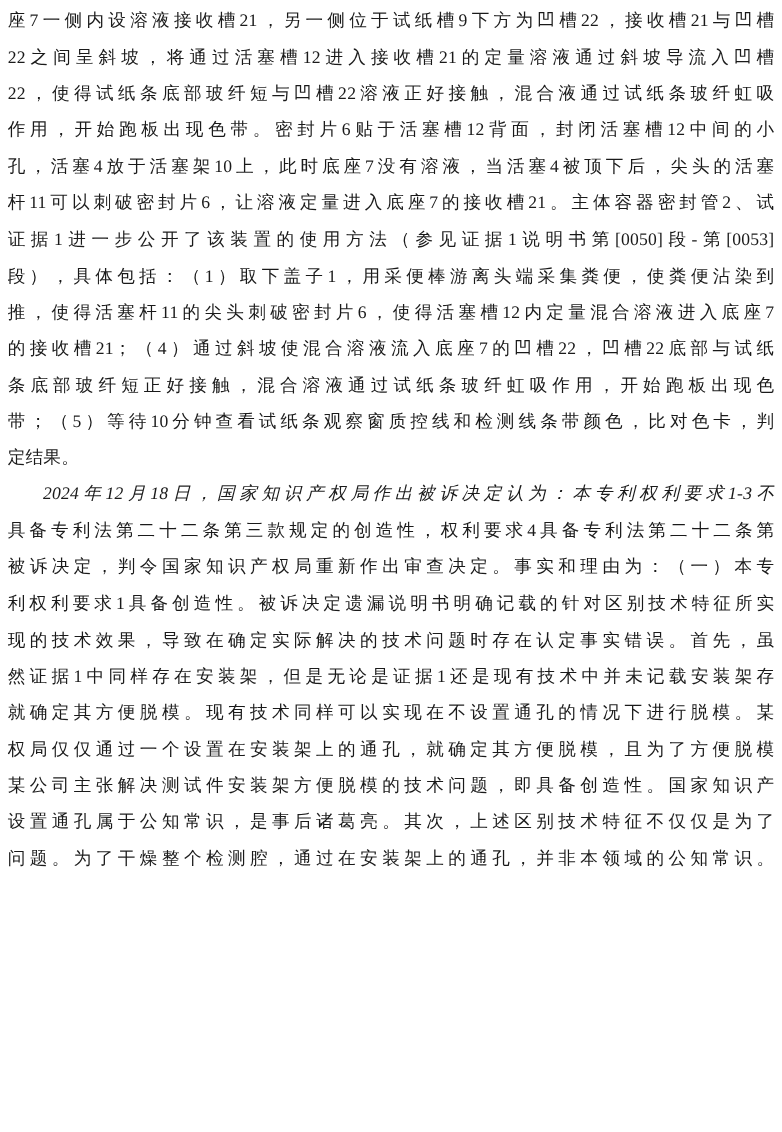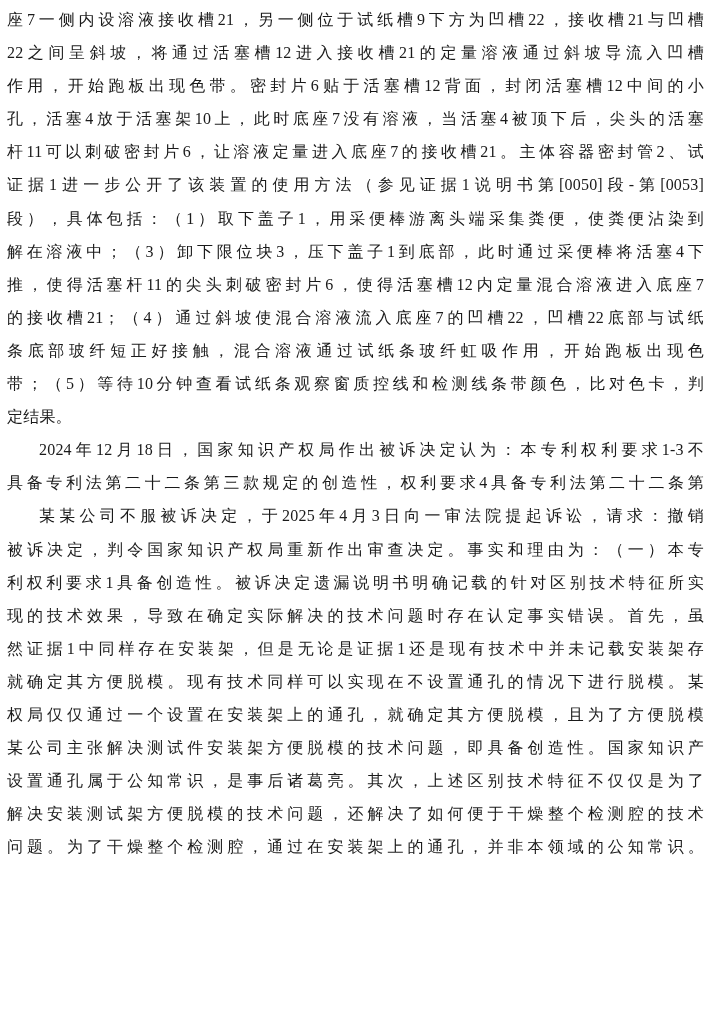--- a/index.html
+++ b/index.html
@@ -31,53 +31,52 @@
     text-align: justify;
     white-space: normal;
     overflow: hidden;
     height: 33.1px;
   }
   .line.fill {
     text-align-last: justify;
   }
   .line.indent {
     text-indent: 2em;
+    font-style: italic;
   }
 </style>
 </head>
 <body style="background: rgb(255, 255, 255);">
 
 <div class="page" style="color: rgb(26, 26, 26);">
   <div>
       <div class="paragraph">
         <div class="line fill">座7一侧内设溶液接收槽21，另一侧位于试纸槽9下方为凹槽22，接收槽21与凹槽</div>
         <div class="line fill">22之间呈斜坡，将通过活塞槽12进入接收槽21的定量溶液通过斜坡导流入凹槽</div>
+        <div class="line fill">22，使得试纸条底部玻纤短与凹槽22溶液正好接触，混合液通过试纸条玻纤虹吸</div>
         <div class="line fill">作用，开始跑板出现色带。密封片6贴于活塞槽12背面，封闭活塞槽12中间的小</div>
         <div class="line fill">孔，活塞4放于活塞架10上，此时底座7没有溶液，当活塞4被顶下后，尖头的活塞</div>
         <div class="line fill">杆11可以刺破密封片6，让溶液定量进入底座7的接收槽21。主体容器密封管2、试</div>
         <div class="line fill">证据1进一步公开了该装置的使用方法（参见证据1说明书第[0050]段-第[0053]</div>
         <div class="line fill">段），具体包括：（1）取下盖子1，用采便棒游离头端采集粪便，使粪便沾染到</div>
-        <div class="line fill">解在溶液中；（3）卸下限位块3，压下盖子1到底部，此时通过采便棒将活塞4下</div>
         <div class="line fill">推，使得活塞杆11的尖头刺破密封片6，使得活塞槽12内定量混合溶液进入底座7</div>
         <div class="line fill">的接收槽21；（4）通过斜坡使混合溶液流入底座7的凹槽22，凹槽22底部与试纸</div>
         <div class="line fill">条底部玻纤短正好接触，混合溶液通过试纸条玻纤虹吸作用，开始跑板出现色</div>
         <div class="line fill">带；（5）等待10分钟查看试纸条观察窗质控线和检测线条带颜色，比对色卡，判</div>
         <div class="line">定结果。</div>
       </div>
       <div class="paragraph">
         <div class="line fill indent">2024年12月18日，国家知识产权局作出被诉决定认为：本专利权利要求1-3不</div>
         <div class="line fill">具备专利法第二十二条第三款规定的创造性，权利要求4具备专利法第二十二条第</div>
       </div>
       <div class="paragraph">
-        <div class="line fill indent">某某公司不服被诉决定，于2025年4月3日向一审法院提起诉讼，请求：撤销</div>
         <div class="line fill">被诉决定，判令国家知识产权局重新作出审查决定。事实和理由为：（一）本专</div>
         <div class="line fill">利权利要求1具备创造性。被诉决定遗漏说明书明确记载的针对区别技术特征所实</div>
         <div class="line fill">现的技术效果，导致在确定实际解决的技术问题时存在认定事实错误。首先，虽</div>
         <div class="line fill">然证据1中同样存在安装架，但是无论是证据1还是现有技术中并未记载安装架存</div>
         <div class="line fill">就确定其方便脱模。现有技术同样可以实现在不设置通孔的情况下进行脱模。某</div>
         <div class="line fill">权局仅仅通过一个设置在安装架上的通孔，就确定其方便脱模，且为了方便脱模</div>
         <div class="line fill">某公司主张解决测试件安装架方便脱模的技术问题，即具备创造性。国家知识产</div>
         <div class="line fill">设置通孔属于公知常识，是事后诸葛亮。其次，上述区别技术特征不仅仅是为了</div>
-        <div class="line fill">解决安装测试架方便脱模的技术问题，还解决了如何便于干燥整个检测腔的技术</div>
         <div class="line fill">问题。为了干燥整个检测腔，通过在安装架上的通孔，并非本领域的公知常识。</div>
       </div>
     </div>
 </div>
 
 </body></html>

